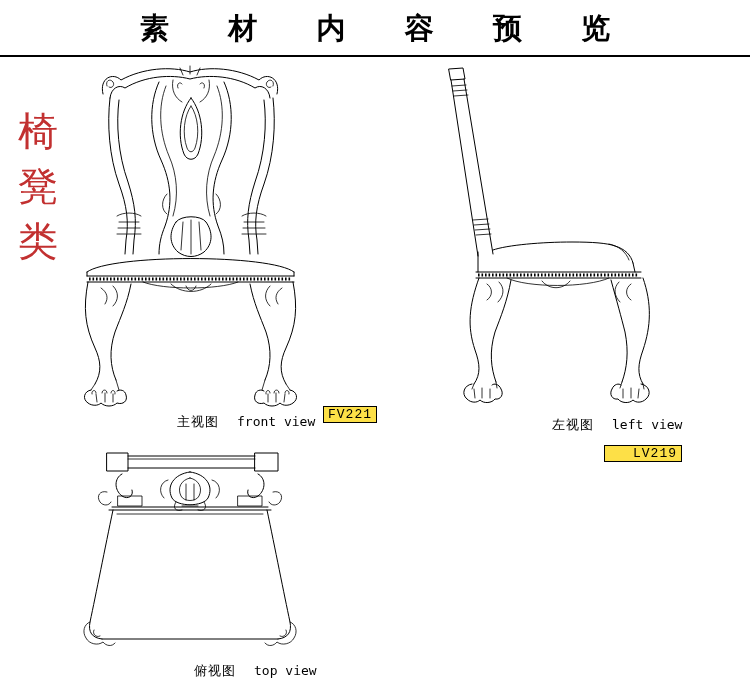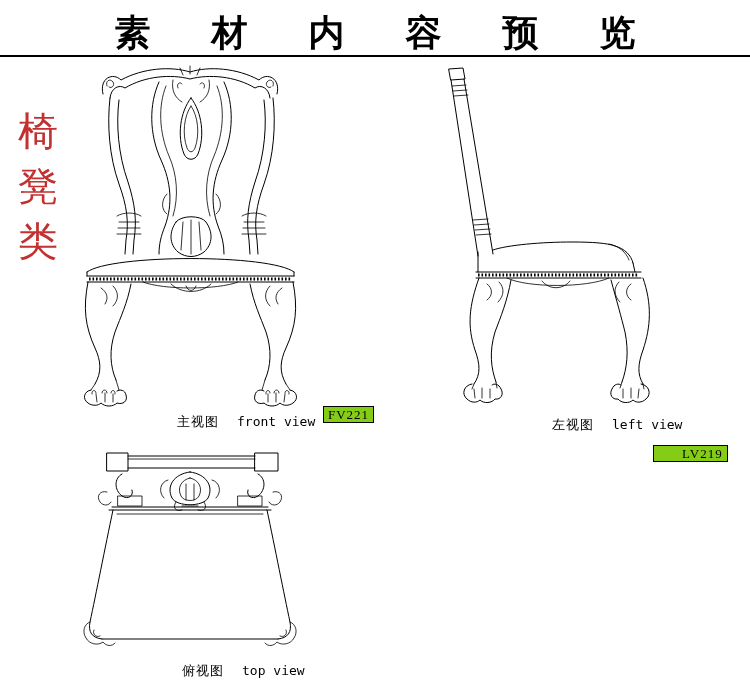--- a/index.html
+++ b/index.html
@@ -5,21 +5,21 @@
   * { margin:0; padding:0; box-sizing:border-box; }
   html,body { background:#ffffff; }
   body {
     width:750px; height:685px; position:relative; overflow:hidden;
     font-family:"Liberation Sans", sans-serif; color:#000;
   }
   
   .page-title {
     position:absolute; top:9px; left:0; width:750px;
     text-align:center; font-family:"Liberation Serif", serif;
-    font-weight:bold; font-size:36px; letter-spacing:26px; padding-left:26px;
+    font-weight:bold; font-size:29px; letter-spacing:26px; padding-left:26px;
     white-space:nowrap;
   }
   .title-rule {
     position:absolute; top:55px; left:0; width:750px; height:2px; background:#000;
   }
   
   .category {
     position:absolute; left:15px; top:104px; width:46px;
     display:flex; flex-direction:column; align-items:center;
   }
@@ -33,29 +33,29 @@
     fill:none; stroke:#000; stroke-width:1; stroke-linecap:round; stroke-linejoin:round;
   }
   .drawing .beads { stroke-width:3; stroke-dasharray:1.6 1.9; stroke-linecap:butt; }
   .drawing .fine { stroke-width:0.8; }
   
   .caption { position:absolute; font-size:13px; white-space:nowrap; }
   .caption .zh { font-family:"Liberation Sans", sans-serif; letter-spacing:1px;margin-left:48px; }
   .caption .en { font-family:"DejaVu Sans Mono", monospace; margin-left:18px; }
   
   .code-box {
-    position:absolute; border:1.5px solid #000; background:#84cc16;
-    font-family:Liberation Serif, serif; font-size:13px; line-height:15px;
+    position:absolute; border:1.5px solid #000; background:#fde047;
+    font-family:Liberation Mono, monospace; font-size:13px; line-height:15px;
     padding:0 4px; letter-spacing:1px;
   }
   #code-front { left:323px; top:406px; }
-  #code-left  { left:653px; top:445px;padding-left:28px; }
+  #code-left  { left:604px; top:445px;padding-left:28px; }
   #cap-front { left:129px; top:413px; }
   #cap-left  { left:504px; top:416px;text-align:right; }
-  #cap-top   { left:134px; top:662px; }
+  #cap-top   { left:146px; top:662px; }
   #fig-front { left:83px;  top:64px; }
   #fig-left  { left:447px; top:64px; }
   #fig-top   { left:82px;  top:452px; }
 </style>
 </head>
 <body>
 
 <div class="page-title">素 材 内 容 预 览</div>
 <div class="title-rule"></div>
 

